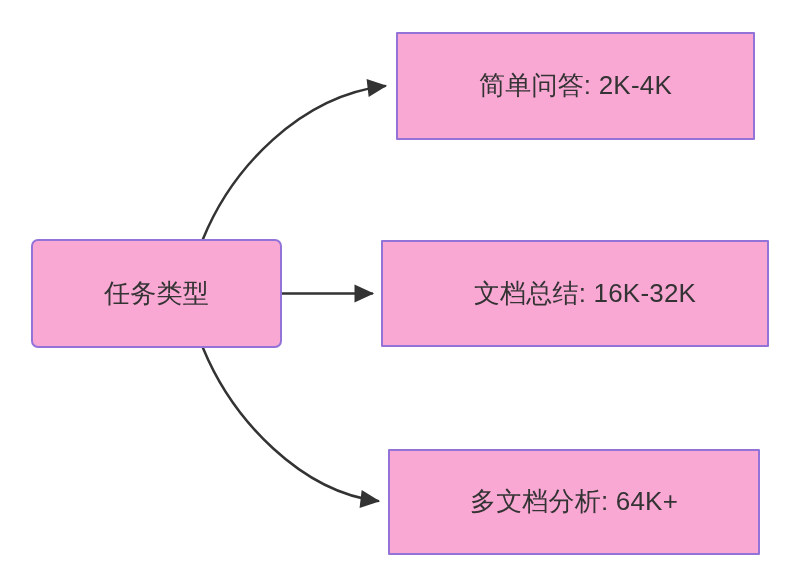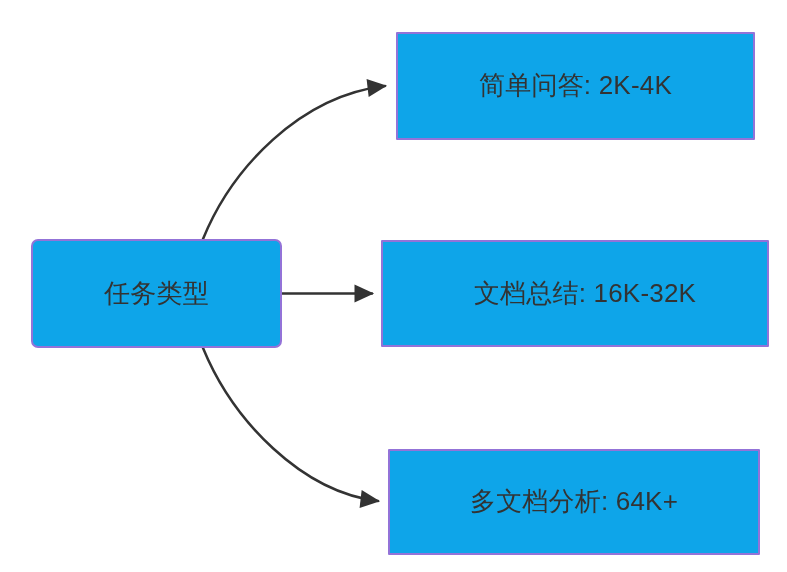--- a/index.html
+++ b/index.html
@@ -24,21 +24,21 @@
     position: absolute;
     left: 0;
     top: 0;
     width: 787px;
     height: 572px;
     pointer-events: none;
   }
   .node {
     position: absolute;
     box-sizing: border-box;
-    background: #0ea5e9;
+    background: #f9a8d4;
     border: 2.5px solid #9373d8;
     border-radius: 1px;
     display: flex;
     align-items: center;
     justify-content: center;
     text-align: center;
   }
   .node-label {
     color: #333333;
     font-size: 26px;

